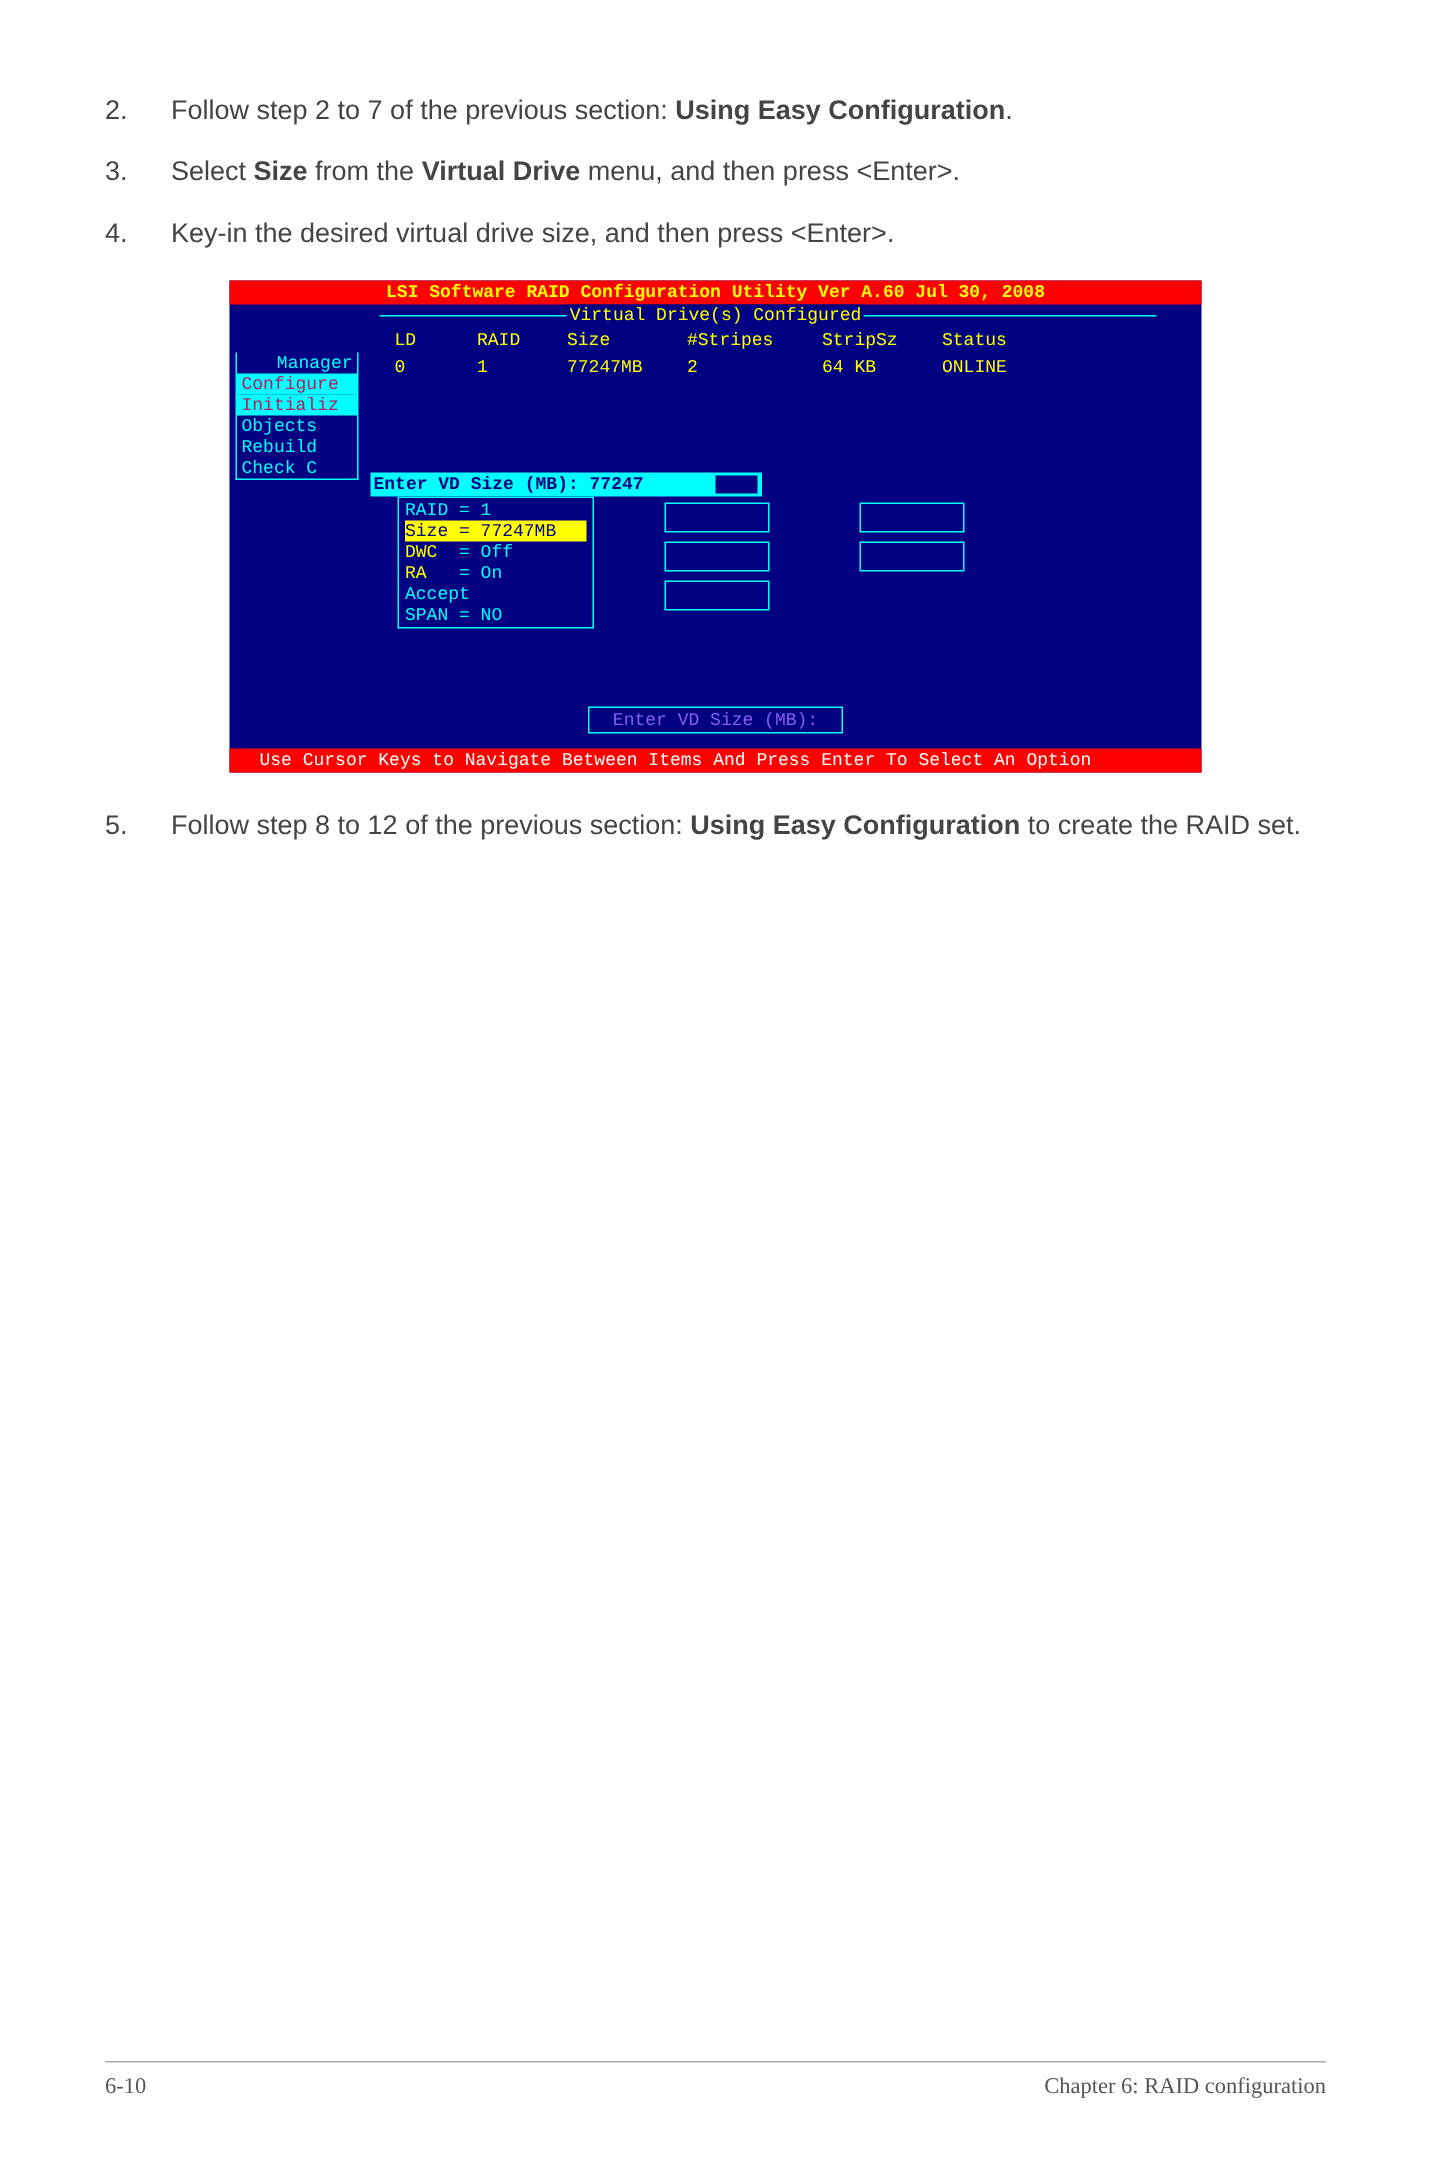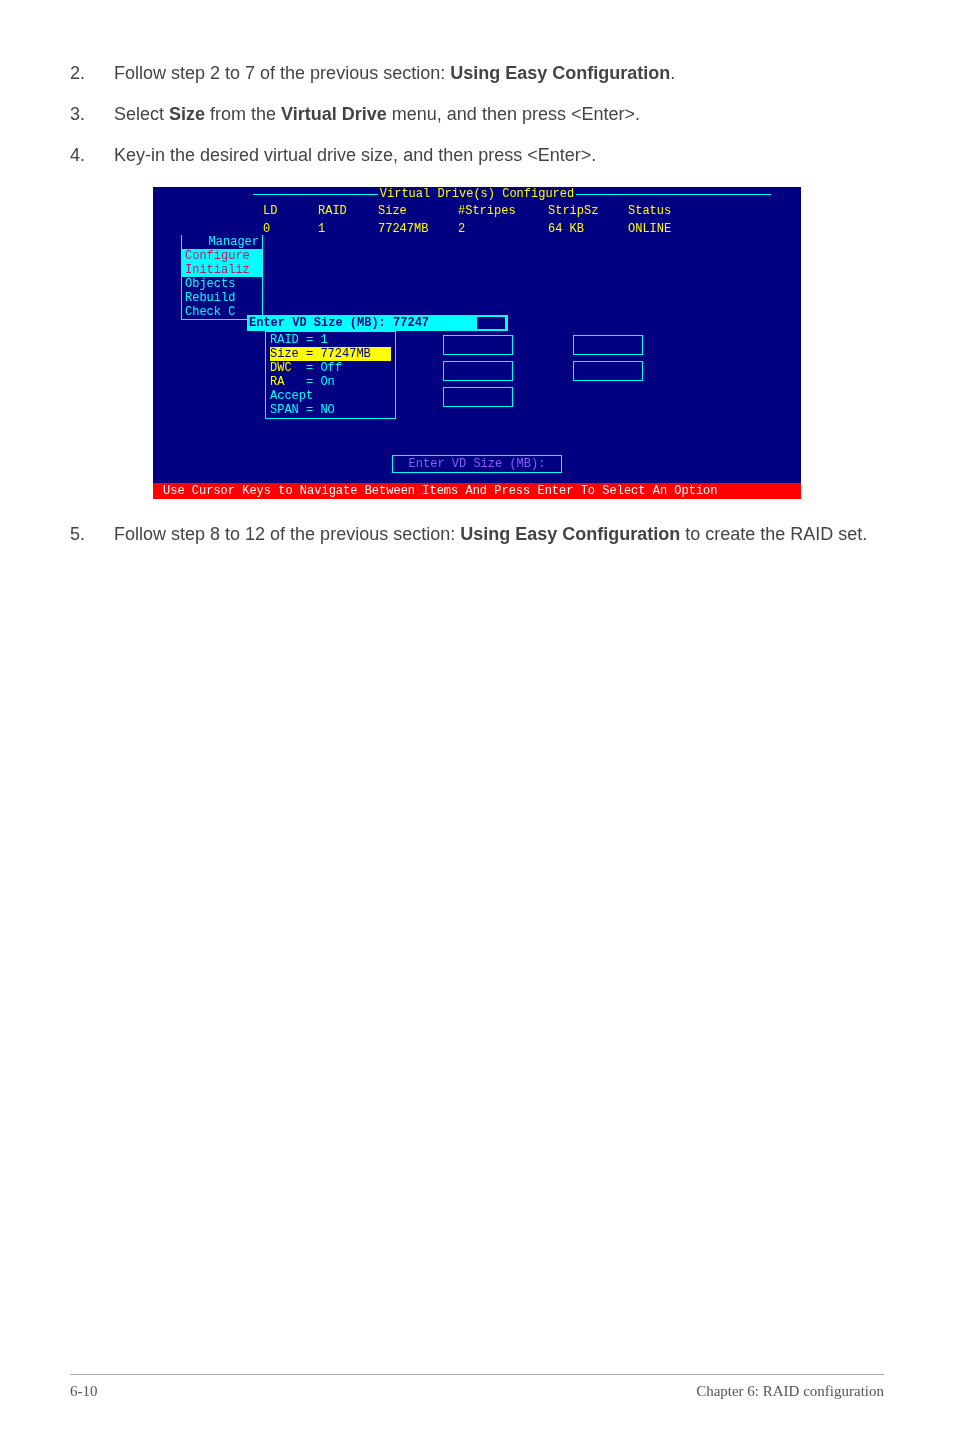--- a/index.html
+++ b/index.html
@@ -71,21 +71,21 @@
   .cols > div { white-space: pre; }
   .col-ld { width: 55px; }
   .col-raid { width: 60px; }
   .col-size { width: 80px; }
   .col-stripes { width: 90px; }
   .col-stripsz { width: 80px; }
   .col-status { width: 80px; }
 
   .side-menu {
     position: absolute;
-    left: 28px;
+    left: 4px;
     top: 48px;
     width: 82px;
     background: #000080;
   }
   .side-menu-border {
     border-left: 1px solid #00ffff;
     border-right: 1px solid #00ffff;
     border-bottom: 1px solid #00ffff;
   }
   .side-item {
@@ -168,21 +168,21 @@
     margin: 12px auto 0 auto;
     border: 1px solid #00ffff;
     text-align: center;
     color: #8b5cf6;
     padding: 1px 0;
   }
 
   .footer-bar {
     background: #ff0000;
     color: #ffffff;
-    padding: 1px 10px;
+    padding: 1px 20px;
     margin-top: 10px;
   }
 
   .page-footer {
     position: absolute;
     bottom: 38px;
     left: 70px;
     right: 70px;
     border-top: 1px solid #aaa;
     padding-top: 8px;
@@ -211,20 +211,21 @@
       <span>Select </span><span class="bold">Size</span><span> from the </span><span class="bold">Virtual Drive</span><span> menu, and then press &lt;Enter&gt;.</span>
     </div>
   </div>
 
   <div class="step">
     <div class="step-num">4.</div>
     <div class="step-text">Key-in the desired virtual drive size, and then press &lt;Enter&gt;.</div>
   </div>
 
   <div class="bios">
+    <div class="bios-title">LSI Software RAID Configuration Utility Ver A.60 Jul 30, 2008</div>
     <div class="vd-header">
       <div class="vd-header-line"></div>
       <div class="vd-header-text">Virtual Drive(s) Configured</div>
     </div>
 
     <div class="cols">
       <div class="col-ld">LD</div>
       <div class="col-raid">RAID</div>
       <div class="col-size">Size</div>
       <div class="col-stripes">#Stripes</div>

